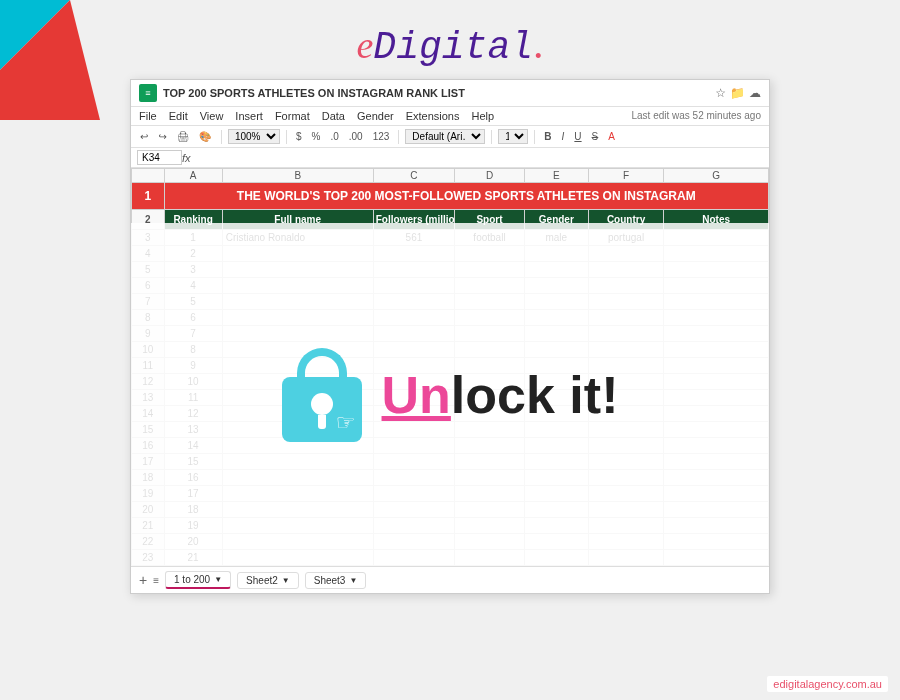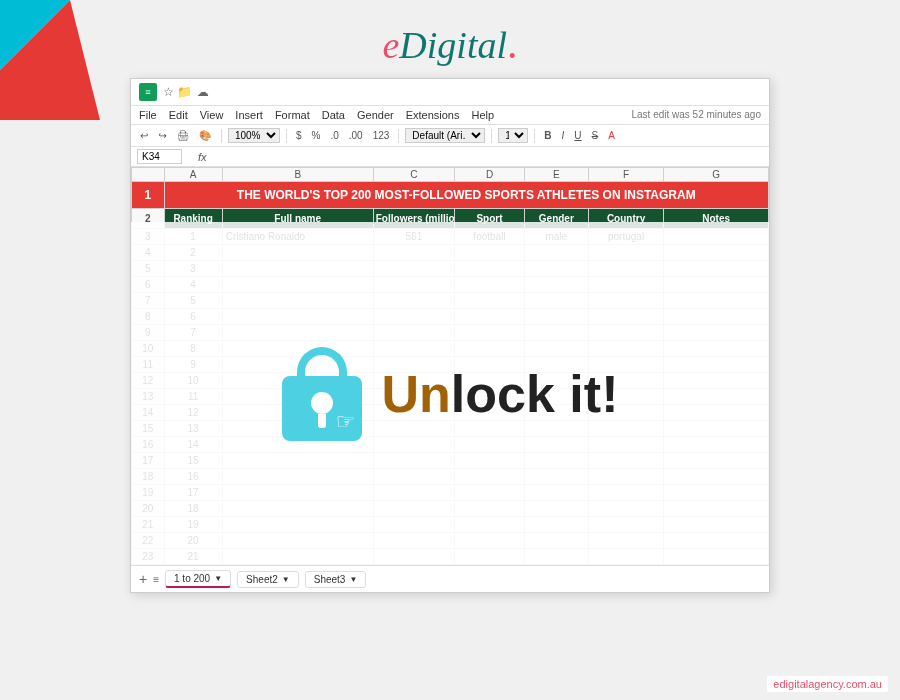--- a/index.html
+++ b/index.html
@@ -22,22 +22,23 @@
       font-size: 38px;
       color: #555;
       font-family: Georgia, serif;
       font-style: italic;
     }
     .logo-e {
       color: #e8506a;
       font-style: italic;
     }
     .logo-digital {
-      color: #0f766e;
+      color: #4c1d95;
       font-style: italic;
+      font-family: Liberation Mono, monospace;
     }
     .logo-dot {
       color: #e8506a;
       font-style: normal;
       font-size: 42px;
     }
 
     
     .triangle-decoration {
       position: absolute;
@@ -142,21 +143,21 @@
     }
     .bold-btn { font-weight: bold; }
     .italic-btn { font-style: italic; }
 
     
     .cell-ref-bar {
       background: white;
       padding: 2px 6px;
       display: flex;
       align-items: center;
-      gap: 16px;
+      gap: 0;
       border-bottom: 1px solid #e0e0e0;
       font-size: 10px;
     }
     .cell-ref {
       border: 1px solid #ccc;
       padding: 1px 4px;
       width: 45px;
       font-size: 10px;
     }
 
@@ -286,21 +287,22 @@
       border-radius: 0 0 3px 3px;
     }
 
     
     .unlock-text {
       font-size: 52px;
       font-weight: 900;
       line-height: 1;
     }
     .unlock-un {
-      color: #a16207;
+      color: #ec4899;
+      text-decoration: underline;
     }
     .unlock-lock {
       color: #222;
       margin-top: 24px;
     }
     .unlock-it {
       color: #222;
     }
     .unlock-exclaim {
       color: #222;
@@ -367,20 +369,21 @@
   <span class="logo-text">
     <span class="logo-e">e</span><span class="logo-digital">Digital</span><span class="logo-dot">.</span>
   </span>
 </div>
 
 <div style="display:flex; justify-content:center;">
   <div class="spreadsheet-container">
 
     <div class="title-bar">
       <div class="sheets-icon">≡</div>
+      <span class="doc-title">TOP 200 SPORTS ATHLETES ON INSTAGRAM RANK LIST</span>
       <div class="title-icons">
         <span>☆</span>
         <span>📁</span>
         <span>☁</span>
       </div>
     </div>
 
     <div class="menu-bar">
       <span>File</span>
       <span>Edit</span>

